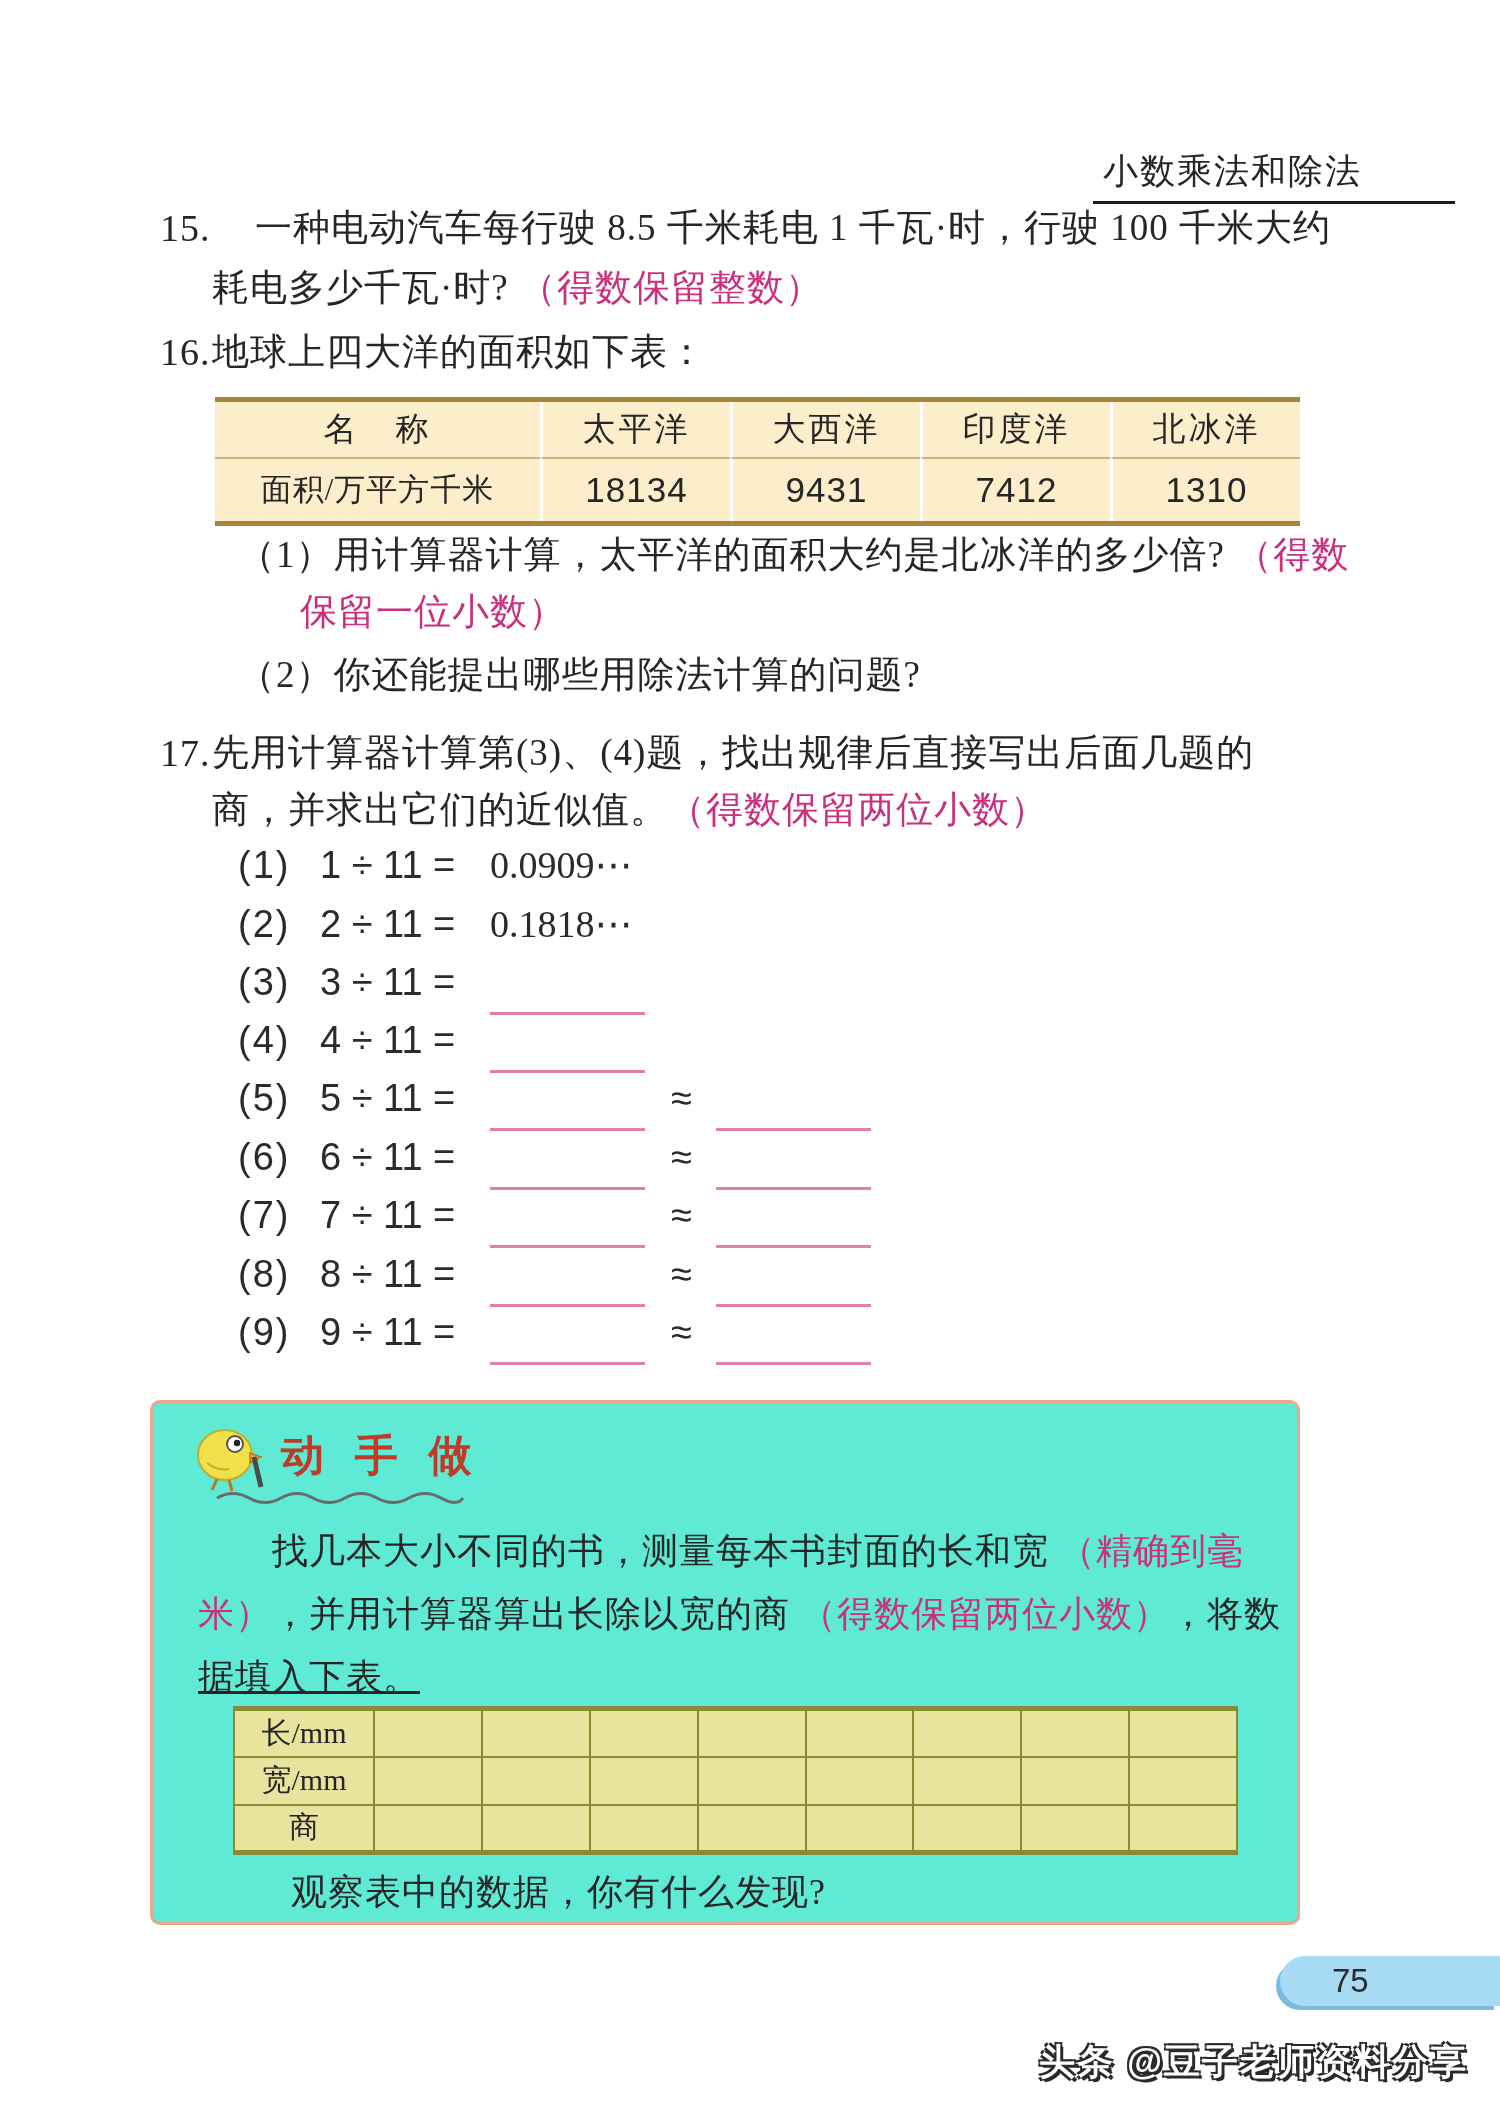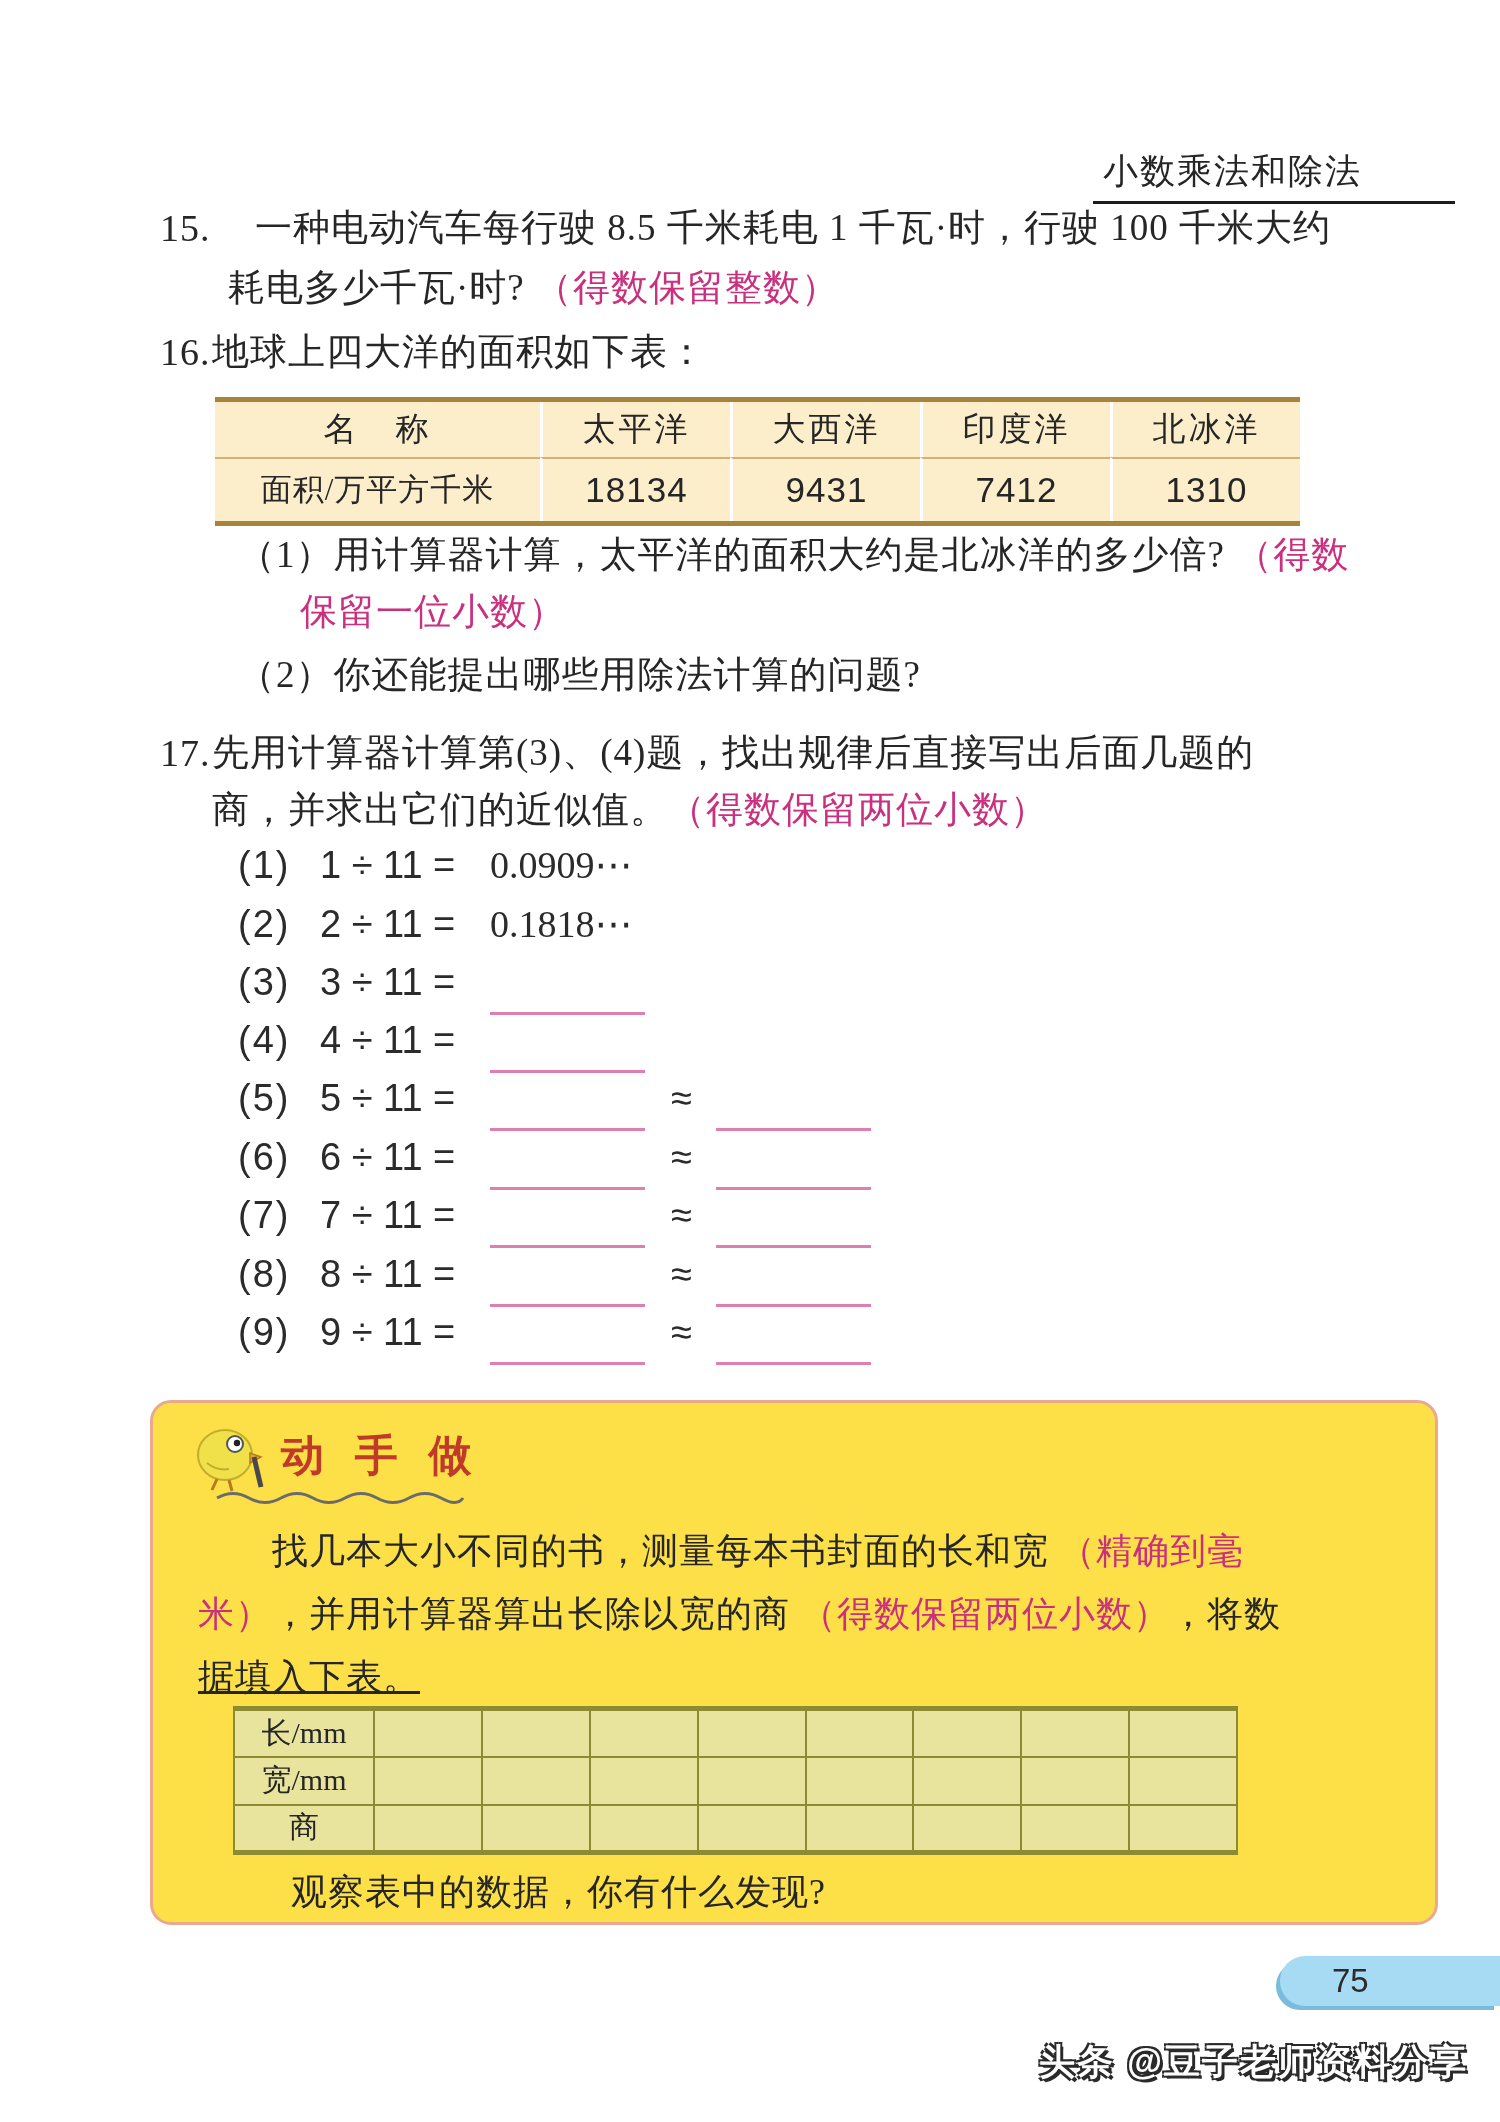--- a/index.html
+++ b/index.html
@@ -28,22 +28,22 @@
   .eq{position:absolute;left:238px;display:flex;align-items:flex-end;
       font-family:"Liberation Sans","DejaVu Sans",sans-serif;font-size:38px;line-height:54px;color:#2b2b2b;}
   .eq-label{width:82px;letter-spacing:2px;}
   .eq-expr{width:152px;}
   .eq-result{margin-left:18px;font-family:Liberation Serif, serif;}
   .blank{width:155px;height:46px;margin-left:18px;margin-bottom:-6px;border-bottom:3px solid #df7fb0;}
   .blank.b2{margin-left:22px;}
   .approx{margin-left:26px;margin-right:2px;}
 
   
-  .hbox{position:absolute;left:150px;top:1400px;width:1288px;height:525px;box-sizing:border-box;
-        background:#fde047;border:3px solid #e8a98f;border-radius:21px;}
+  .hbox{position:absolute;left:150px;top:1400px;width:1150px;height:525px;box-sizing:border-box;
+        background:#5eead4;border:3px solid #e8a98f;border-radius:10px;}
   .hbox-title{position:absolute;left:128px;top:24px;font-size:43px;font-weight:bold;
               color:#bf3a28;letter-spacing:10px;}
   .chick{position:absolute;left:38px;top:14px;}
   .wavy{position:absolute;left:62px;top:86px;}
   .hline{position:absolute;white-space:nowrap;font-size:36px;line-height:54px;letter-spacing:1px;}
 
   .hstable{position:absolute;left:80px;top:303px;width:1005px;border-collapse:collapse;
            background:#e9e49d;table-layout:fixed;}
   .hstable td{box-sizing:border-box;border:2px solid #8d8b32;height:48px;
               font-size:30px;text-align:center;letter-spacing:0;}
@@ -66,21 +66,21 @@
 </head>
 <body>
 
 <div class="page">
 
   <div class="header-title">小数乘法和除法</div>
   <div class="header-rule"></div>
 
   <div class="line pnum" style="left:160px;top:201px;">15.</div>
   <div class="line" style="left:212px;top:201px;margin-left:43px;">一种电动汽车每行驶 8.5 千米耗电 1 千瓦·时，行驶 100 千米大约</div>
-  <div class="line" style="left:212px;top:261px;margin-left:16px;"><span>耗电多少千瓦·时? </span><span class="pink">（得数保留整数）</span></div>
+  <div class="line" style="left:212px;top:261px;"><span>耗电多少千瓦·时? </span><span class="pink">（得数保留整数）</span></div>
 
   <div class="line pnum" style="left:160px;top:325px;">16.</div>
   <div class="line" style="left:212px;top:325px;">地球上四大洋的面积如下表：</div>
 
   <div class="t16">
     <div class="t16-row t16-row1">
       <div class="t16-cell c0">名　称</div>
       <div class="t16-cell cv">太平洋</div>
       <div class="t16-cell cv">大西洋</div>
       <div class="t16-cell cv">印度洋</div>

